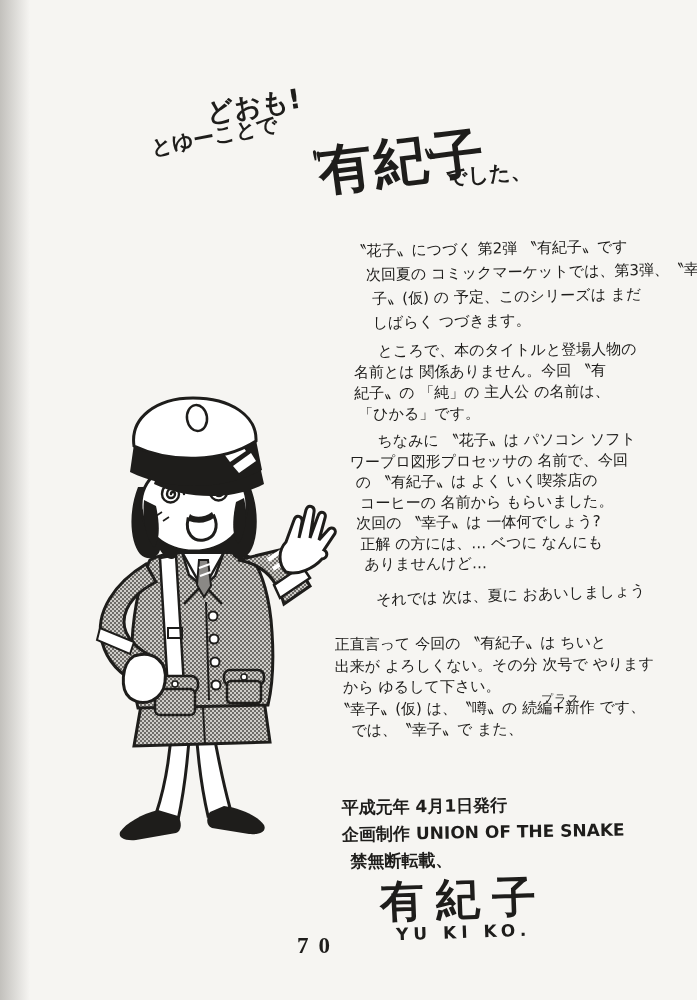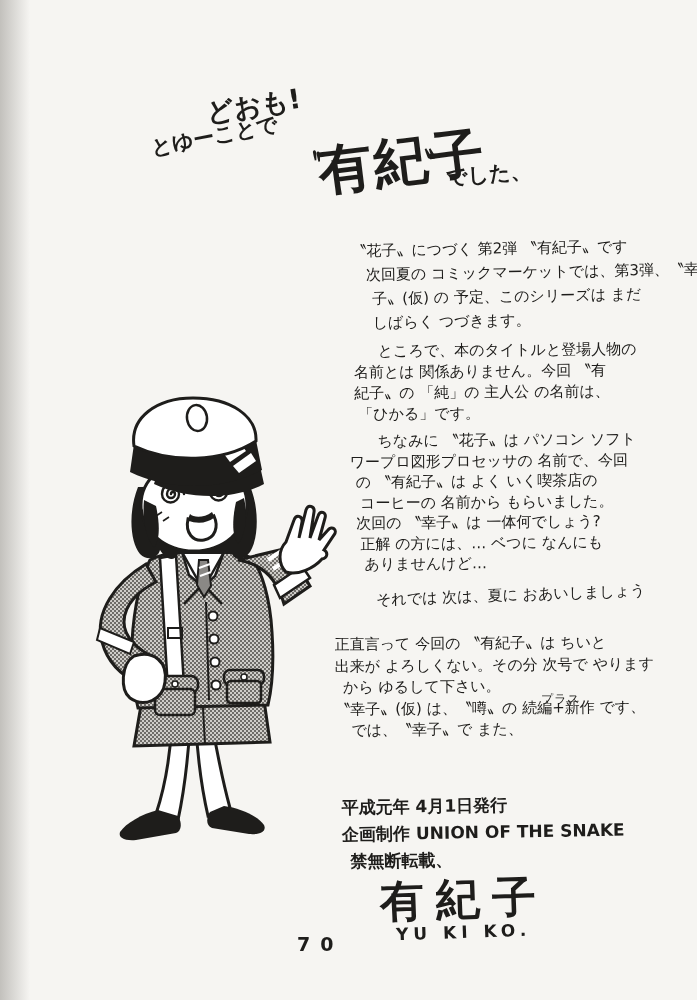--- a/index.html
+++ b/index.html
@@ -30,21 +30,21 @@
 
   #intro{left:352px; top:236px; font-size:15px; line-height:24px; transform:rotate(-1deg);}
   #about{left:354px; top:340px; font-size:15px; line-height:21px; transform:rotate(-0.5deg);}
   #origin{left:350px; top:430px; font-size:15px; line-height:20.5px; transform:rotate(-0.5deg);}
   #farewell{left:376px; top:586px; font-size:15px; transform:rotate(-2deg);}
   #apology{left:335px; top:633px; font-size:15px; line-height:21.5px; transform:rotate(-0.5deg);}
   #furigana{left:541px; top:691px; font-size:12px; letter-spacing:1px;}
   #colophon{left:342px; top:792px; font-size:17px; line-height:27px; font-weight:bold; transform:rotate(-1deg);}
   #sig-name{left:380px; top:870px; font-size:44px; font-weight:bold; letter-spacing:12px; transform:rotate(-2deg);}
   #sig-romaji{left:396px; top:922px; font-size:17px; font-weight:bold; letter-spacing:5px; transform:rotate(-2deg);}
-  #page-number{left:297px; top:933px; font-size:19px; font-weight:bold; letter-spacing:10px;}
+  #page-number{left:297px; top:933px; font-size:23px; font-weight:bold; letter-spacing:10px;font-family:Liberation Serif, serif;}
 
   .figure{position:absolute; left:72px; top:392px; width:268px; height:470px;}
 </style>
 </head>
 <body>
 
 <div class="page">
   <div class="edge-shadow"></div>
 
   <div class="hw" id="greeting1">どおも!</div>

